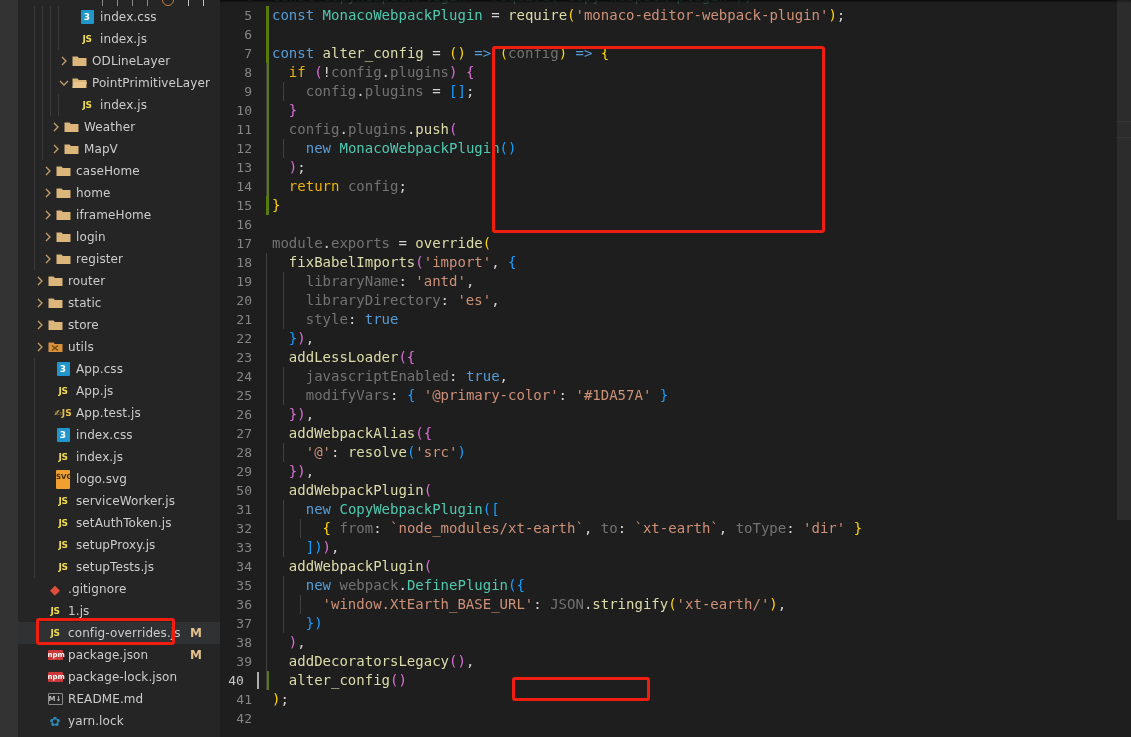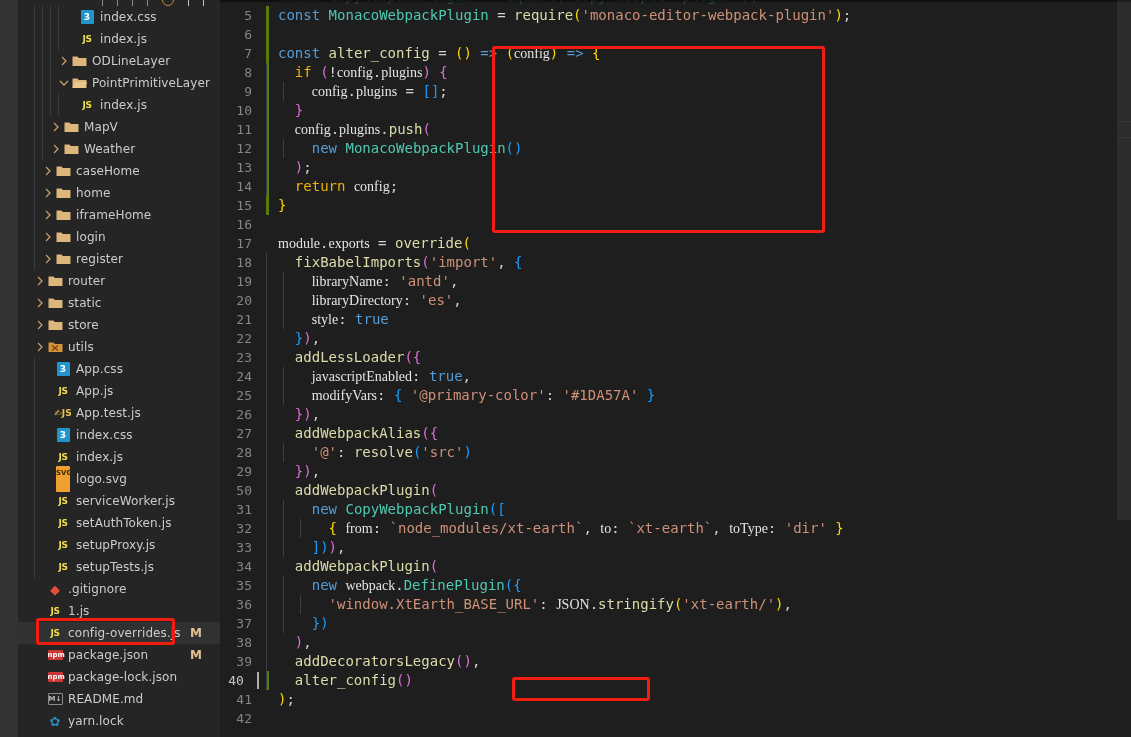--- a/index.html
+++ b/index.html
@@ -86,21 +86,21 @@
   .js-badge {
     font: 700 9px/1 "DejaVu Sans", sans-serif;
     color: #f0db4f; letter-spacing: -.3px;
   }
   .css-badge {
     width: 13px; height: 14px; background: #2196cd; border-radius: 1px;
     color: #ffffff; font: 700 9px/14px "DejaVu Sans", sans-serif; text-align: center;
   }
   .test-badge { font: 700 9px/1 "DejaVu Sans", sans-serif; color: #e7c04a; }
   .svg-badge {
-    width: 14px; height: 26px; background: #f0a030; border-radius: 1px;
+    width: 14px; height: 19px; background: #f0a030; border-radius: 1px;
     color: #3b2a00; font: 700 7px/14px "DejaVu Sans", sans-serif; text-align: center;
   }
   .npm-badge {
     width: 15px; height: 10px; background: #cb3837; border-radius: 1px;
     color: #ffffff; font: 700 7px/10px "DejaVu Sans", sans-serif; text-align: center;
   }
   .md-badge {
     width: 15px; height: 12px; border: 1px solid #8a8a8a; border-radius: 1px;
     color: #bbbbbb; font: 700 7px/10px "DejaVu Sans", sans-serif; text-align: center;
   }
@@ -130,34 +130,34 @@
     text-align: right; padding-right: 14px;
     color: #858585; font-size: 13px;
     font-family: "DejaVu Sans Mono", monospace;
   }
   .lnum.active { color: #c6c6c6; text-align: center; }
   .gutter-mark {
     position: absolute; left: 46px; top: 0; width: 3px; height: 19px;
     background: #587c0c;
   }
   .ltext {
-    flex: 1 1 auto; padding-left: 12px;
+    flex: 1 1 auto; padding-left: 6px;
     position: relative;
     color: #d4d4d4;
   }
   .indent {
     position: absolute; top: 0; width: 1px; height: 19px;
     background: #404040;
   }
 
   
   .t-kw   { color: #569cd6; }   
   .t-ctl  { color: #eab308; }   
   .t-fn   { color: #dcdcaa; }   
-  .t-var  { color: #e5e5e5; font-family: Liberation Serif, serif; }   
+  .t-var  { color: #737373; }   
   .t-str  { color: #ce9178; }
   .t-cls  { color: #4ec9b0; }   
   .t-op   { color: #d4d4d4; }
   .t-pl   { color: #ffd700; }   
   .t-pl2  { color: #da70d6; }   
   .t-pl3  { color: #179fff; }   
   .t-plain{ color: #d4d4d4; }
 
   
   .redbox {
@@ -294,39 +294,39 @@
           <span class="chev">
             <svg width="8" height="10" viewBox="0 0 8 10">
               <path d="M2 1l4 4-4 4" stroke="#c5a06a" stroke-width="1.3" fill="none"></path>
             </svg>
           </span>
           <span class="ico">
             <svg width="15" height="12" viewBox="0 0 15 12">
               <path d="M0.5 1.5h5l1.3 1.6H14.5V11H0.5z" fill="#dcb67a"></path>
             </svg>
           </span>
+          <span class="label">Weather</span>
+        </div>
+        <div class="row">
+          <span class="guides">
+            <span class="guide" style="left: 16px;"></span>
+            <span class="guide" style="left: 24px;"></span>
+          </span>
+          <span style="flex: 0 0 auto; width: 32px; height: 22px;"></span>
+          <span class="chev">
+            <svg width="8" height="10" viewBox="0 0 8 10">
+              <path d="M2 1l4 4-4 4" stroke="#c5a06a" stroke-width="1.3" fill="none"></path>
+            </svg>
+          </span>
+          <span class="ico">
+            <svg width="15" height="12" viewBox="0 0 15 12">
+              <path d="M0.5 1.5h5l1.3 1.6H14.5V11H0.5z" fill="#dcb67a"></path>
+            </svg>
+          </span>
           <span class="label">MapV</span>
-        </div>
-        <div class="row">
-          <span class="guides">
-            <span class="guide" style="left: 16px;"></span>
-            <span class="guide" style="left: 24px;"></span>
-          </span>
-          <span style="flex: 0 0 auto; width: 32px; height: 22px;"></span>
-          <span class="chev">
-            <svg width="8" height="10" viewBox="0 0 8 10">
-              <path d="M2 1l4 4-4 4" stroke="#c5a06a" stroke-width="1.3" fill="none"></path>
-            </svg>
-          </span>
-          <span class="ico">
-            <svg width="15" height="12" viewBox="0 0 15 12">
-              <path d="M0.5 1.5h5l1.3 1.6H14.5V11H0.5z" fill="#dcb67a"></path>
-            </svg>
-          </span>
-          <span class="label">Weather</span>
         </div>
         <div class="row">
           <span class="guides">
             <span class="guide" style="left: 16px;"></span>
           </span>
           <span style="flex: 0 0 auto; width: 24px; height: 22px;"></span>
           <span class="chev">
             <svg width="8" height="10" viewBox="0 0 8 10">
               <path d="M2 1l4 4-4 4" stroke="#c5a06a" stroke-width="1.3" fill="none"></path>
             </svg>

